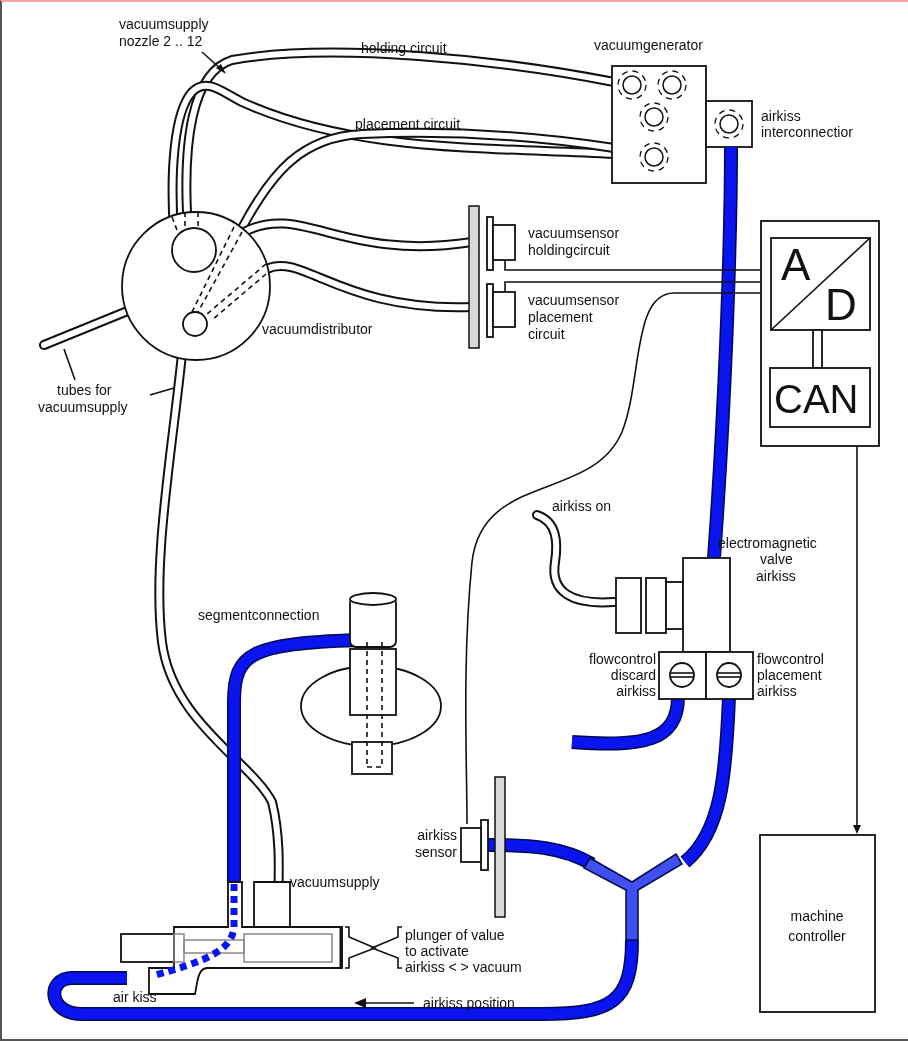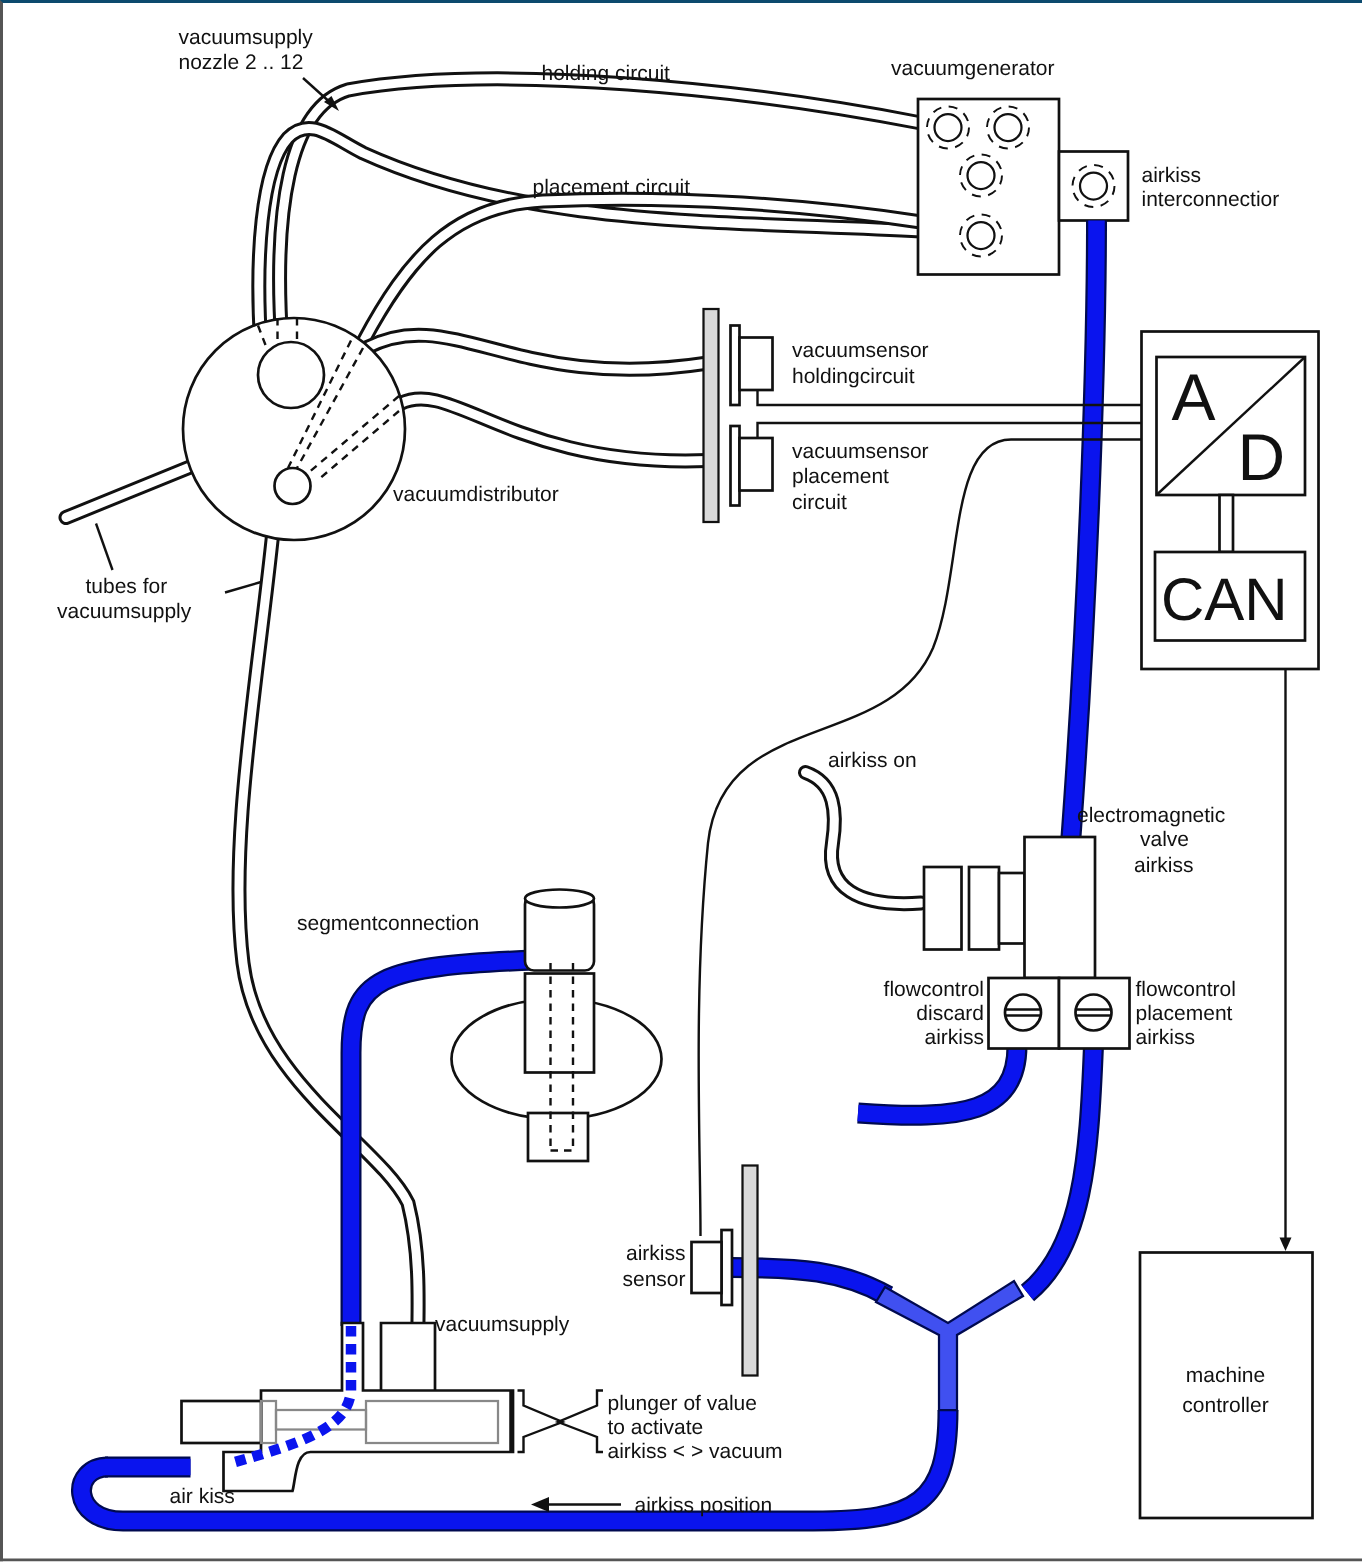--- a/index.html
+++ b/index.html
@@ -1,17 +1,17 @@
 <!DOCTYPE html>
 <html><head>
 <meta charset="utf-8">
 <style>
   html, body { margin:0; padding:0; background:#ffffff; }
   body { width:908px; height:1041px; overflow:hidden; }
-  #stage { position:relative; width:908px; height:1041px; background:#fff; box-sizing:border-box; border-top:2px solid #0c4a6e; border-left:2px solid #555; border-bottom:2px solid #555; }
+  #stage { position:relative; width:908px; height:1041px; background:#fff; box-sizing:border-box; border-top:2px solid #fca5a5; border-left:2px solid #555; border-bottom:2px solid #555; }
   svg { position:absolute; left:0; top:0; }
   text { font-family:"Liberation Sans", sans-serif; font-size:14px; fill:#111; }
   .big { font-size:44px; }
   .big2 { font-size:40px; }
   .tube { fill:none; stroke:#111; stroke-width:10; stroke-linecap:round; }
   .tube-in { fill:none; stroke:#fff; stroke-width:6; stroke-linecap:round; }
   .blue-o { fill:none; stroke:#000a50; stroke-width:14; stroke-linecap:butt; }
   .blue { fill:none; stroke:#0a14ee; stroke-width:11; stroke-linecap:butt; }
   .thin { fill:none; stroke:#111; stroke-width:1.6; }
   .box { fill:#fff; stroke:#111; stroke-width:1.8; }

